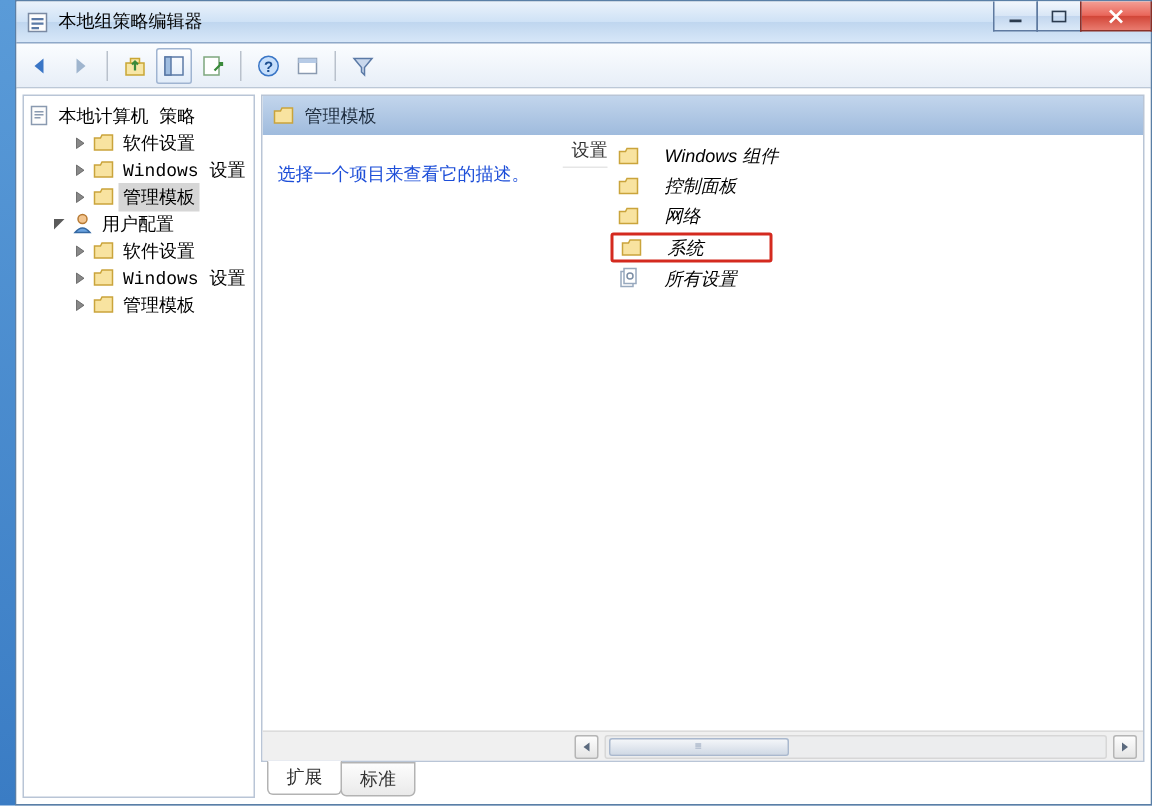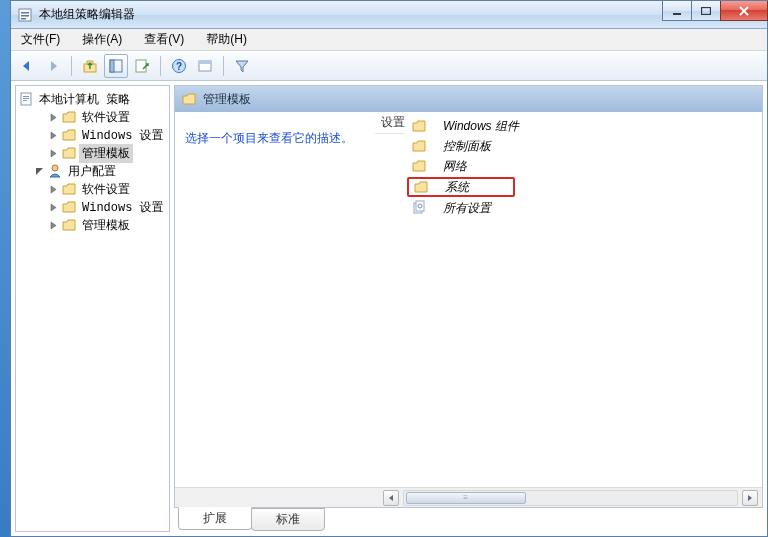--- a/index.html
+++ b/index.html
@@ -218,21 +218,21 @@
   .tabstrip {
     height: 22px;
     display: flex;
     align-items: flex-end;
     padding-left: 4px;
     gap: -1px;
     background: #fff;
     margin-top: 2px;
   }
   .tab {
-    padding: 2px 24px;
+    padding: 2px 12px;
     border: 1px solid #b3b3b3;
     border-top-left-radius: 0;
     border-top-right-radius: 0;
     border-bottom-left-radius: 4px;
     border-bottom-right-radius: 4px;
     background: linear-gradient(180deg,#fdfdfd,#eaeaea);
     font-size: 12px;
     color: #333;
     margin-right: -1px;
     position: relative;
@@ -275,26 +275,20 @@
       </div>
       <div class="winbtn close">
         <svg width="12" height="10">
             <line x1="2" y1="1" x2="10" y2="9" stroke="#fff" stroke-width="1.8"></line>
             <line x1="10" y1="1" x2="2" y2="9" stroke="#fff" stroke-width="1.8"></line>
           </svg>
       </div>
     </div>
   </div>
 
-  <div class="menubar">
-    <div>文件(F)</div>
-    <div>操作(A)</div>
-    <div>查看(V)</div>
-    <div>帮助(H)</div>
-  </div>
 
   <div class="toolbar">
     <div class="tb-btn">
       <svg width="16" height="16">
           <path d="M10 3 L4 8 L10 13 Z" fill="#3a76c6"></path>
         </svg>
     </div>
     <div class="tb-btn">
       <svg width="16" height="16">
           <path d="M6 3 L12 8 L6 13 Z" fill="#9fb5ce"></path>

